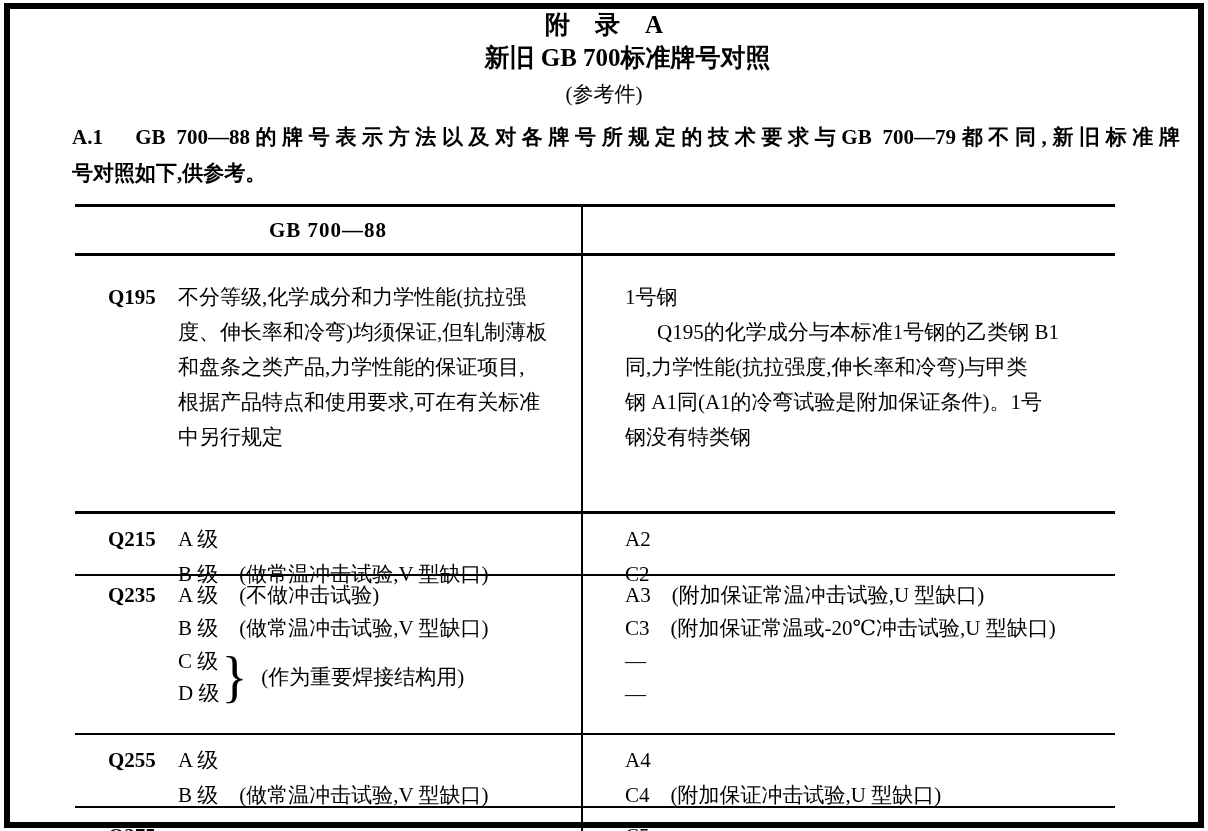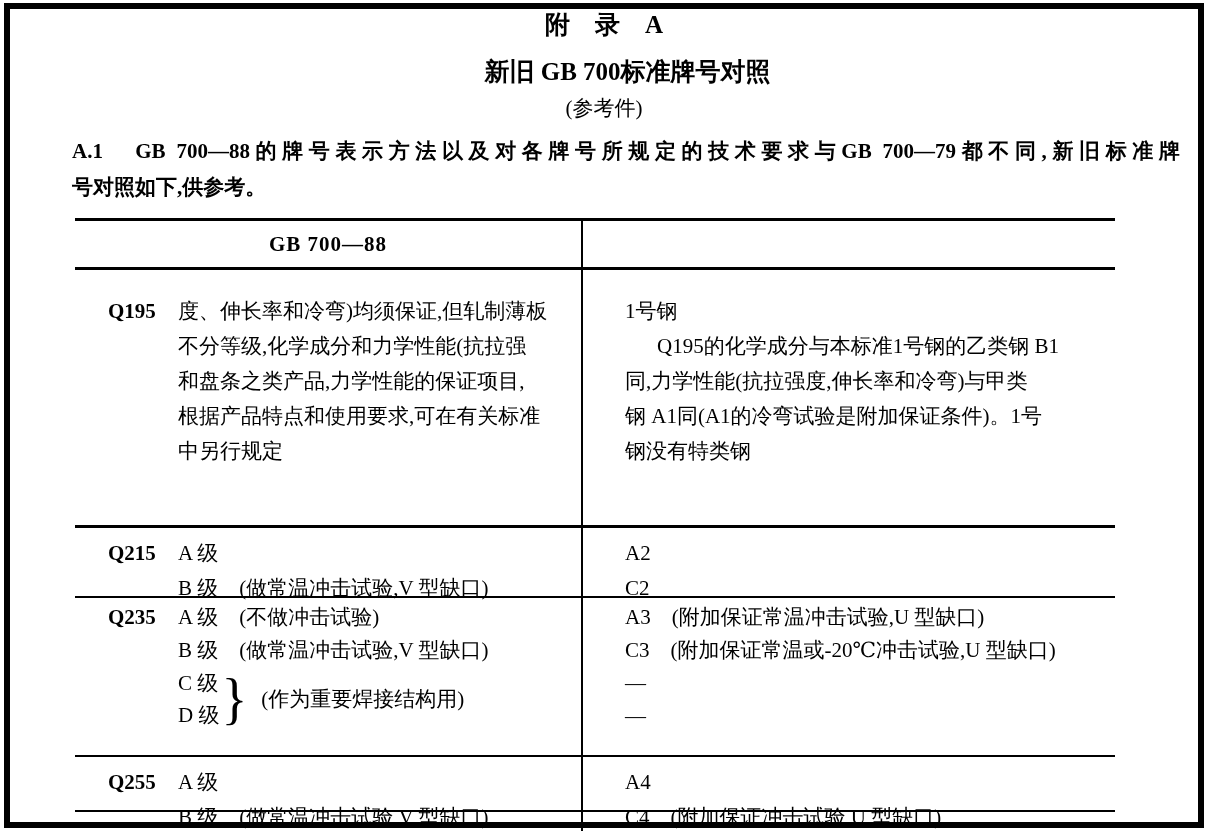--- a/index.html
+++ b/index.html
@@ -15,21 +15,21 @@
     border:6px solid #000;
     pointer-events:none;
   }
   .content { position:absolute; left:10px; top:10px; right:10px; bottom:10px; }
 
   .title {
     margin-top:2px; text-align:center;
     font-size:25px; line-height:26px; font-weight:bold;
   }
   .subtitle {
-    margin-top:19px; text-align:center;
+    margin-top:5px; text-align:center;
     font-size:25px; line-height:30px; font-weight:bold;padding-left:47px;
   }
   .refnote {
     margin-top:8px; text-align:center;
     font-size:21px; line-height:27px; font-weight:normal;
   }
   .clause {
     margin:11px 18px 0 62px;
     font-size:21px; line-height:36px; font-weight:bold;
   }
@@ -47,23 +47,23 @@
   .sep3 { border-top:3px solid #000; }
   .sep2 { border-top:2px solid #000; }
 
   .thead { height:46px; }
   .thead .tcell {
     display:flex; align-items:center; justify-content:center;
     font-weight:bold; letter-spacing:1px;
   }
 
   .r1 { height:258px; } .r1 .tcell { padding-top:24px; }
-  .r2 { height:71px;  } .r2 .tcell { padding-top:8px; }
+  .r2 { height:63px;  } .r2 .tcell { padding-top:8px; }
   .r3 { height:159px; } .r3 .tcell { padding-top:3px; }
-  .r4 { height:55px;  } .r4 .tcell { padding-top:8px; }
+  .r4 { height:73px;  } .r4 .tcell { padding-top:8px; }
   .r5 { height:48px;  } .r5 .tcell { padding-top:11px; }
 
   .cellflex { display:flex; }
   .grade {
     flex:0 0 103px; padding-left:33px;
     font-weight:bold; white-space:nowrap;
     line-height:35px;
   }
   .r3 .grade { line-height:33px; }
   .desc { flex:1 1 auto; }
@@ -101,22 +101,22 @@
 
     <div class="trow thead">
       <div class="tcell lc">GB 700—88</div>
     </div>
 
     <div class="trow r1 sep3">
       <div class="tcell lc">
         <div class="cellflex">
           <div class="grade">Q195</div>
           <div class="desc">
+            <div class="line">不分等级,化学成分和力学性能(抗拉强</div>
             <div class="line">度、伸长率和冷弯)均须保证,但轧制薄板</div>
-            <div class="line">不分等级,化学成分和力学性能(抗拉强</div>
             <div class="line">和盘条之类产品,力学性能的保证项目,</div>
             <div class="line">根据产品特点和使用要求,可在有关标准</div>
             <div class="line">中另行规定</div>
           </div>
         </div>
       </div>
       <div class="tcell rc">
         <div class="line">1号钢</div>
         <div class="line indent">Q195的化学成分与本标准1号钢的乙类钢 B1</div>
         <div class="line">同,力学性能(抗拉强度,伸长率和冷弯)与甲类</div>

